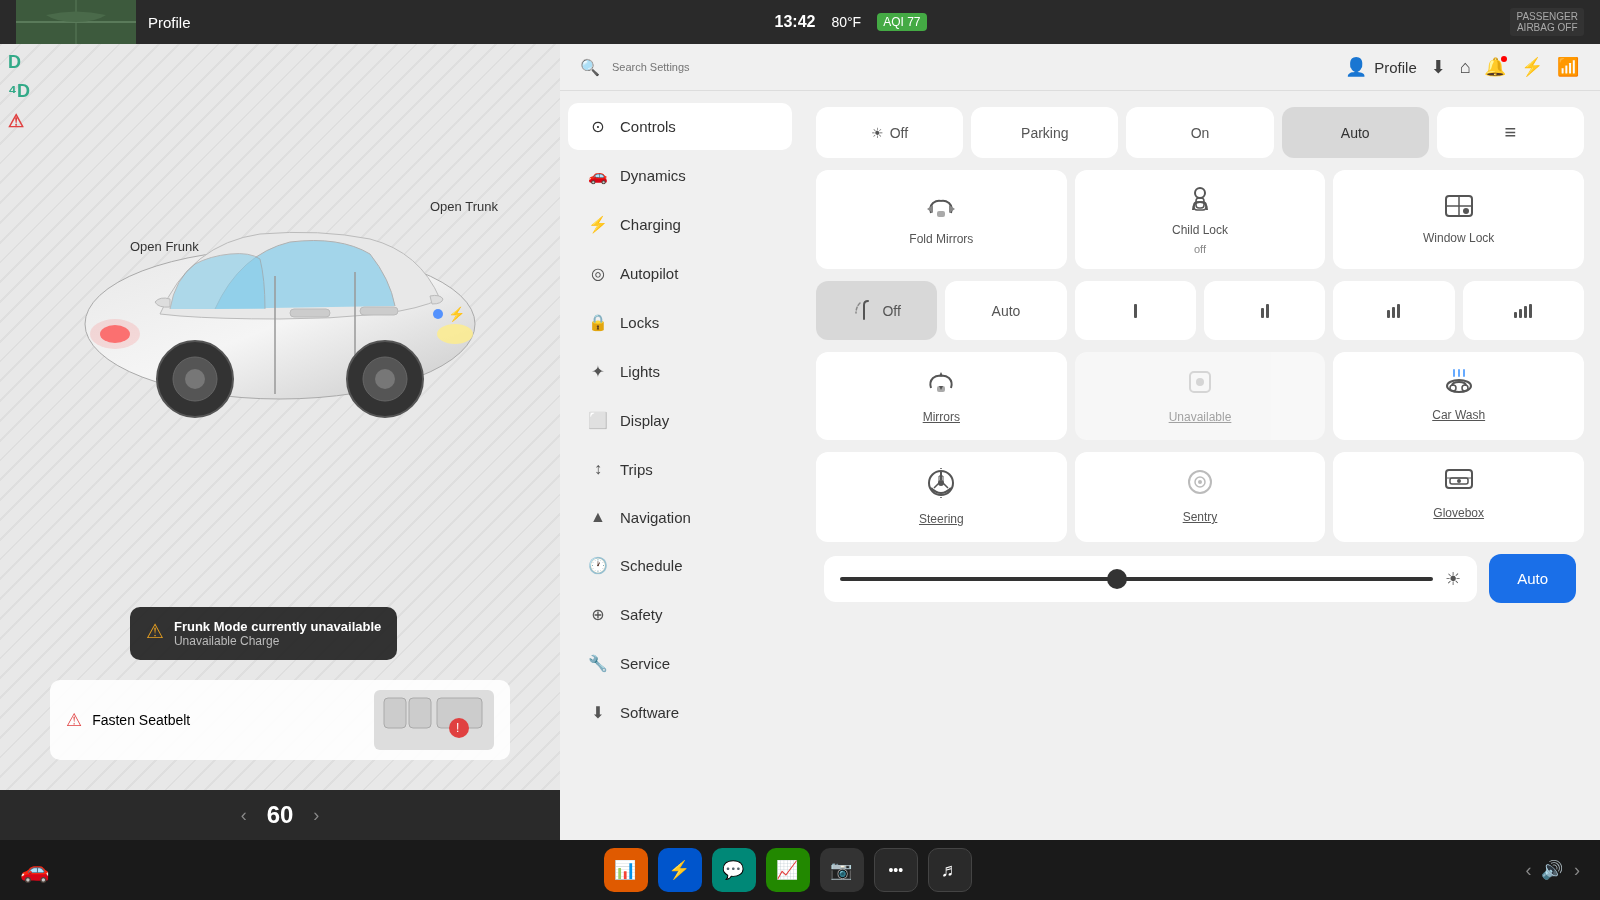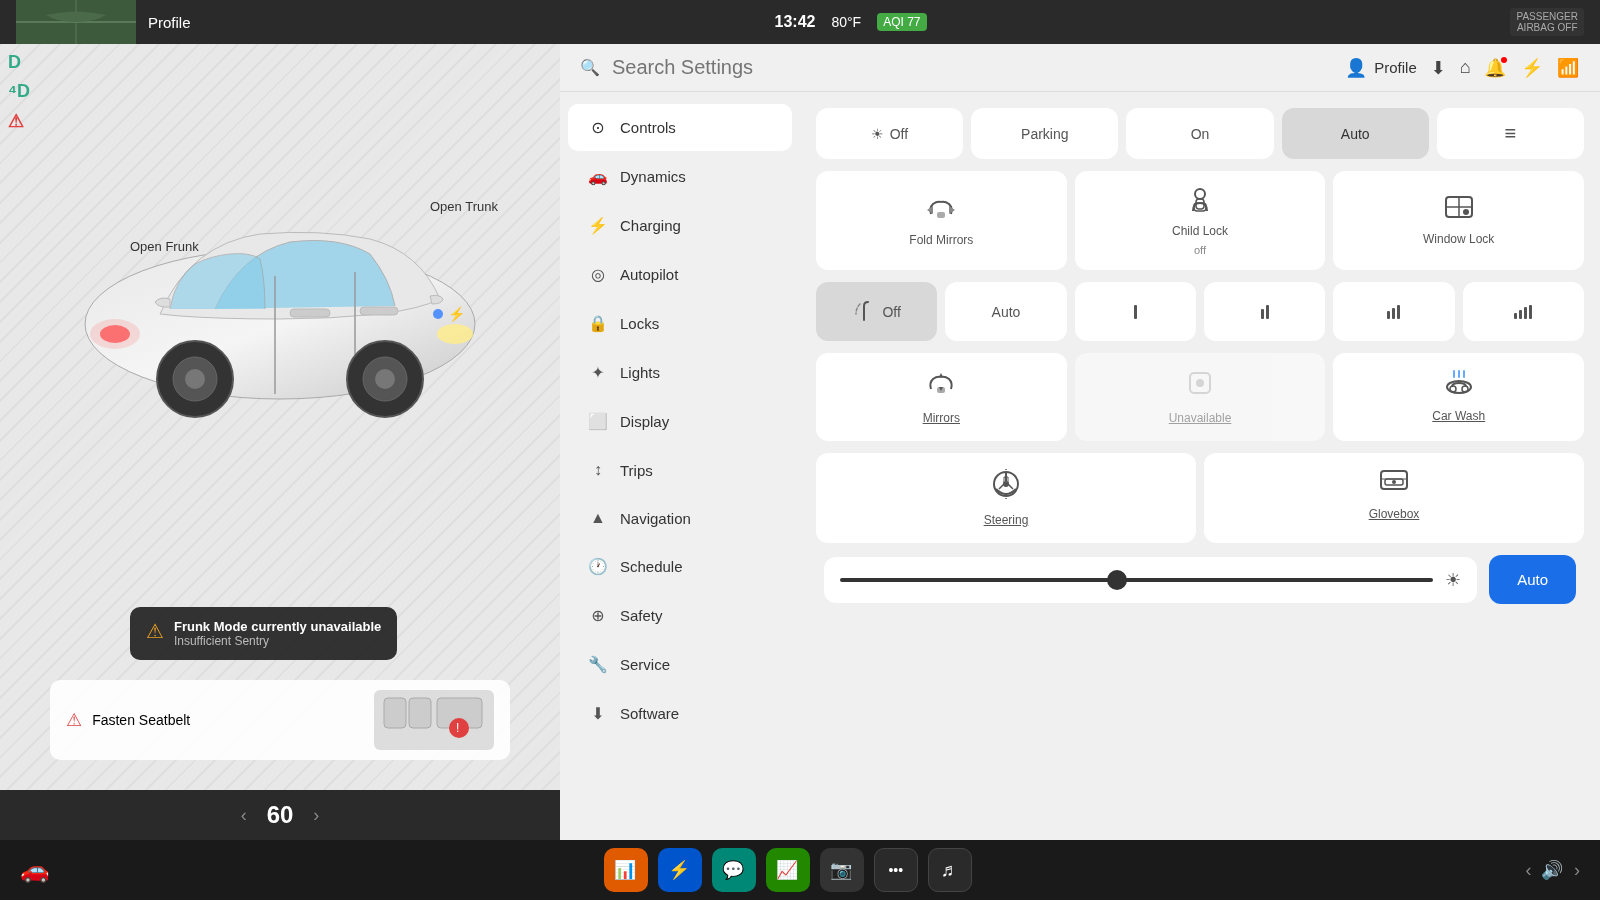--- a/index.html
+++ b/index.html
@@ -156,21 +156,21 @@
       align-items: center;
       gap: 12px;
       border-bottom: 1px solid #ddd;
       flex-shrink: 0;
     }
     .search-icon { color: #888; font-size: 16px; }
     .search-input {
       background: transparent;
       border: none;
       outline: none;
-      font-size: 20px;
+      font-size: 11px;
       color: #888;
       flex: 1;
     }
     .header-icons { display: flex; align-items: center; gap: 14px; color: #444; margin-left: auto; }
     .header-icon { font-size: 18px; cursor: pointer; }
     .header-icon.red-dot { position: relative; }
     .header-icon.red-dot::after {
       content: '';
       position: absolute;
       top: 0; right: 0;
@@ -482,21 +482,21 @@
         <text x="388" y="195" fill="#4488ff" font-size="14">⚡</text>
 
         <ellipse cx="55" cy="210" rx="25" ry="15" fill="#ff4444" opacity="0.15"></ellipse>
       </svg>
     </div>
 
     <div class="sentry-warning">
       <span class="warning-triangle">⚠</span>
       <div class="sentry-warning-text">
         <div class="title">Frunk Mode currently unavailable</div>
-        <div class="sub">Insufficient Sentry</div>
+        <div class="sub">Unavailable Charge</div>
       </div>
     </div>
 
     <div class="seatbelt-bar">
       <div class="seatbelt-text">
         <span class="seatbelt-icon">⚠</span>
         <span>Fasten Seatbelt</span>
       </div>
 
       <div class="seat-map">
@@ -743,20 +743,30 @@
                 <path d="M 13 15 L 13 8 L 17 8 L 17 15" fill="none" stroke="#555" stroke-width="1"></path>
 
                 <path d="M 14 1 L 16 1 L 15 -1 Z" fill="#555"></path>
                 <path d="M 14 29 L 16 29 L 15 31 Z" fill="#555"></path>
               </svg>
             </span>
             <span class="bottom-card-label">Steering</span>
           </div>
           <div class="bottom-card">
             <span class="bottom-card-icon">
+              <svg width="28" height="28" viewBox="0 0 28 28">
+                <circle cx="14" cy="14" r="11" fill="none" stroke="#bbb" stroke-width="2"></circle>
+                <circle cx="14" cy="14" r="5" fill="none" stroke="#bbb" stroke-width="1.5"></circle>
+                <circle cx="14" cy="14" r="2" fill="#bbb"></circle>
+              </svg>
+            </span>
+            <span class="bottom-card-label">Sentry</span>
+          </div>
+          <div class="bottom-card">
+            <span class="bottom-card-icon">
               <svg width="30" height="24" viewBox="0 0 30 24">
                 <rect x="2" y="2" width="26" height="18" rx="3" fill="none" stroke="#555" stroke-width="2"></rect>
                 <rect x="6" y="10" width="18" height="6" rx="2" fill="none" stroke="#555" stroke-width="1.5"></rect>
                 <circle cx="15" cy="13" r="2" fill="#555"></circle>
                 <line x1="2" y1="10" x2="28" y2="10" stroke="#555" stroke-width="1"></line>
               </svg>
             </span>
             <span class="bottom-card-label">Glovebox</span>
           </div>
         </div>

